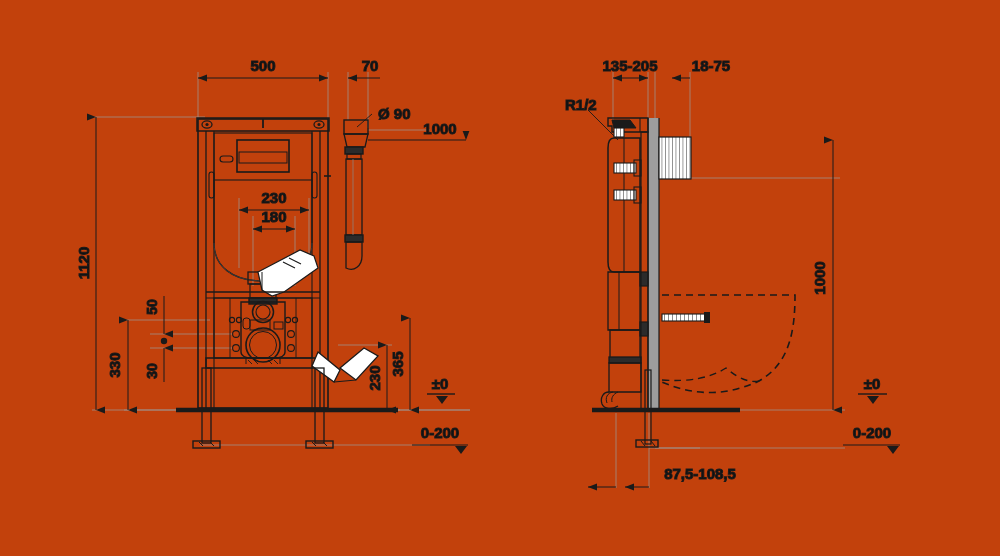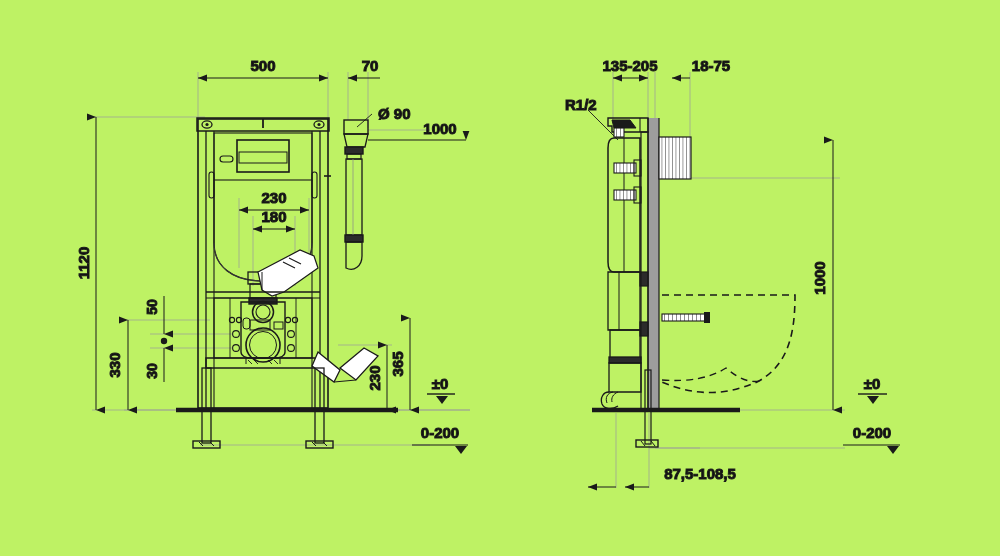--- a/index.html
+++ b/index.html
@@ -1,18 +1,18 @@
 <!DOCTYPE html>
 <html><head>
 <meta charset="utf-8">
 <style>
   html,body{margin:0;padding:0;background:#ffffff;}
   body{width:1000px;height:556px;overflow:hidden;
        font-family:"Liberation Sans","DejaVu Sans",sans-serif;}
-  #sheet{position:relative;width:1000px;height:556px;background:#bef264;}
+  #sheet{position:relative;width:1000px;height:556px;background:#c2410c;}
   svg{display:block;}
   .dimtext{font-family:"Liberation Sans","DejaVu Sans",sans-serif;
            font-weight:bold;font-size:15px;fill:#111;}
   .dimtext.small{font-size:14px;}
 </style>
 </head>
 <body>
 
 <div id="sheet">
 <svg width="1000" height="556" viewBox="0 0 1000 556">

